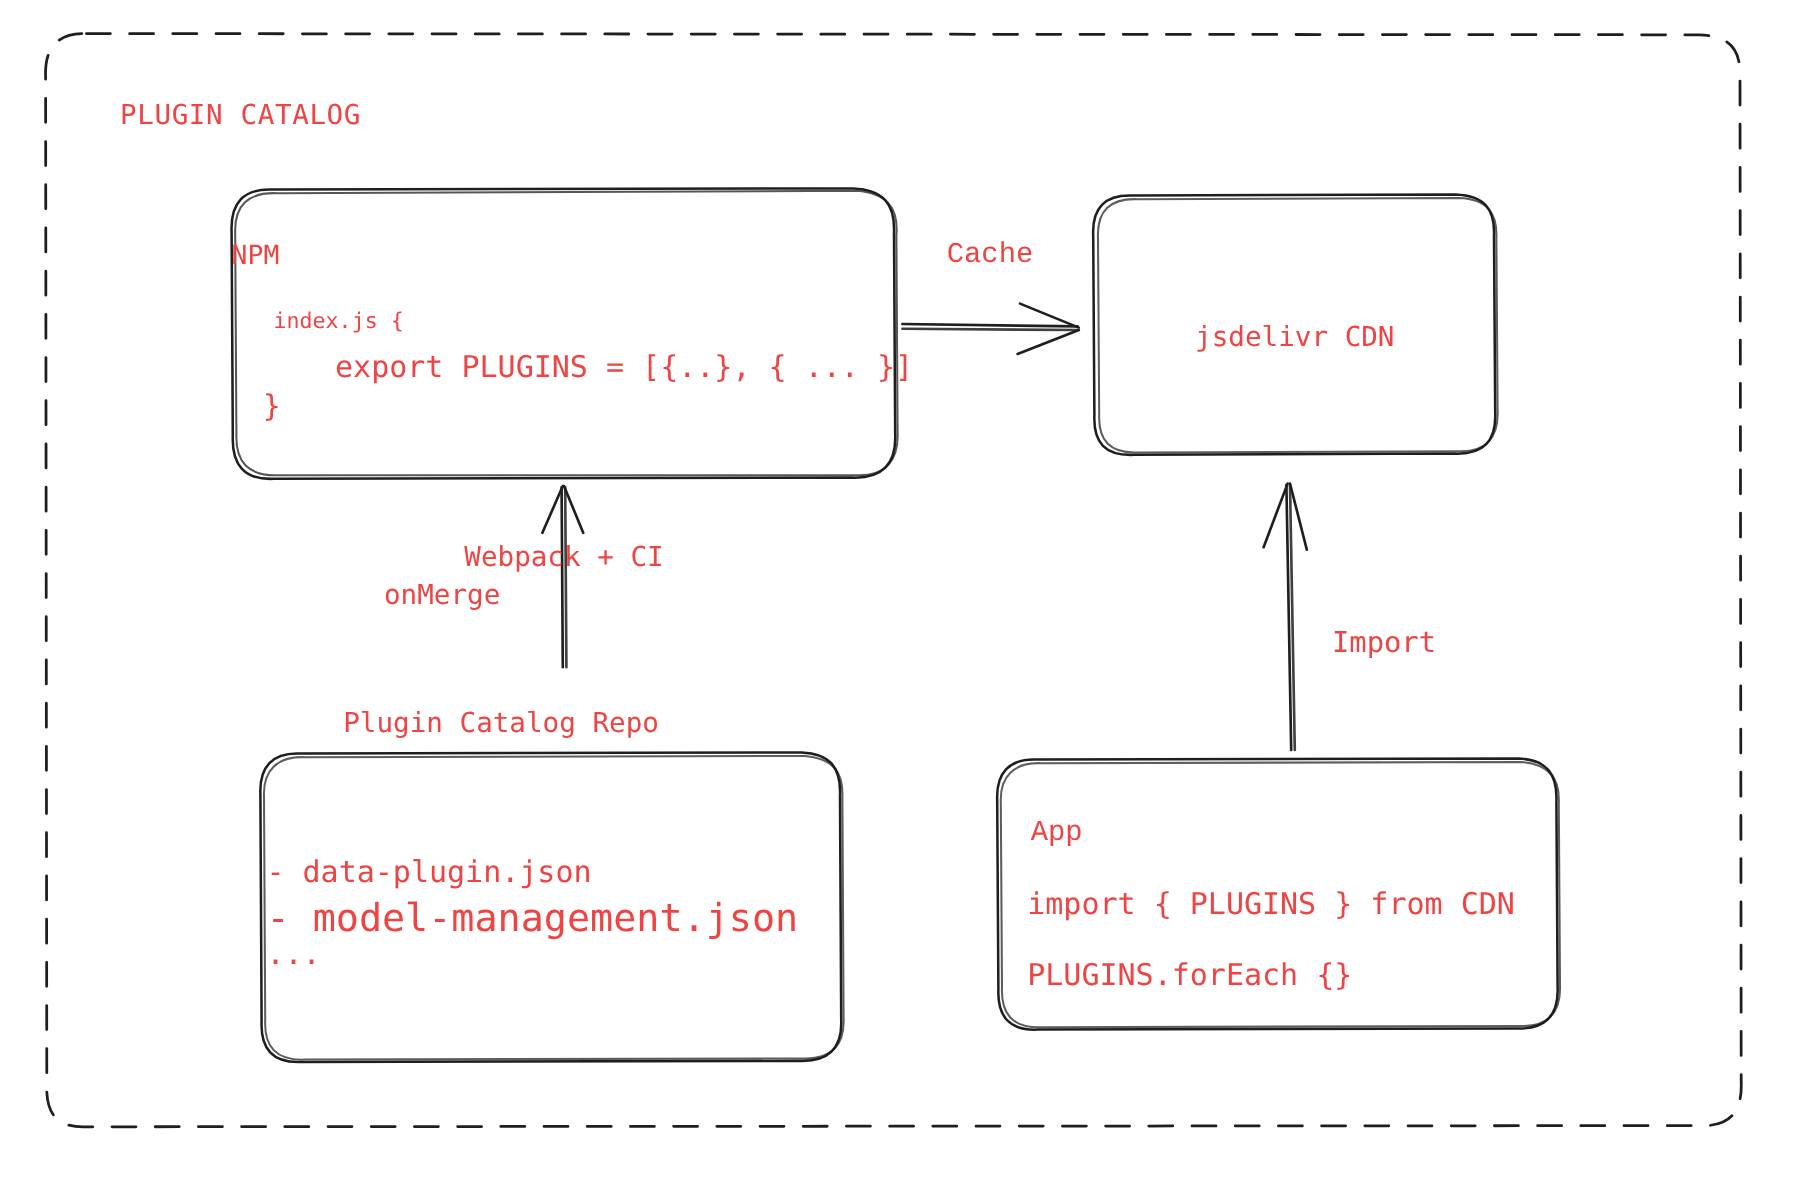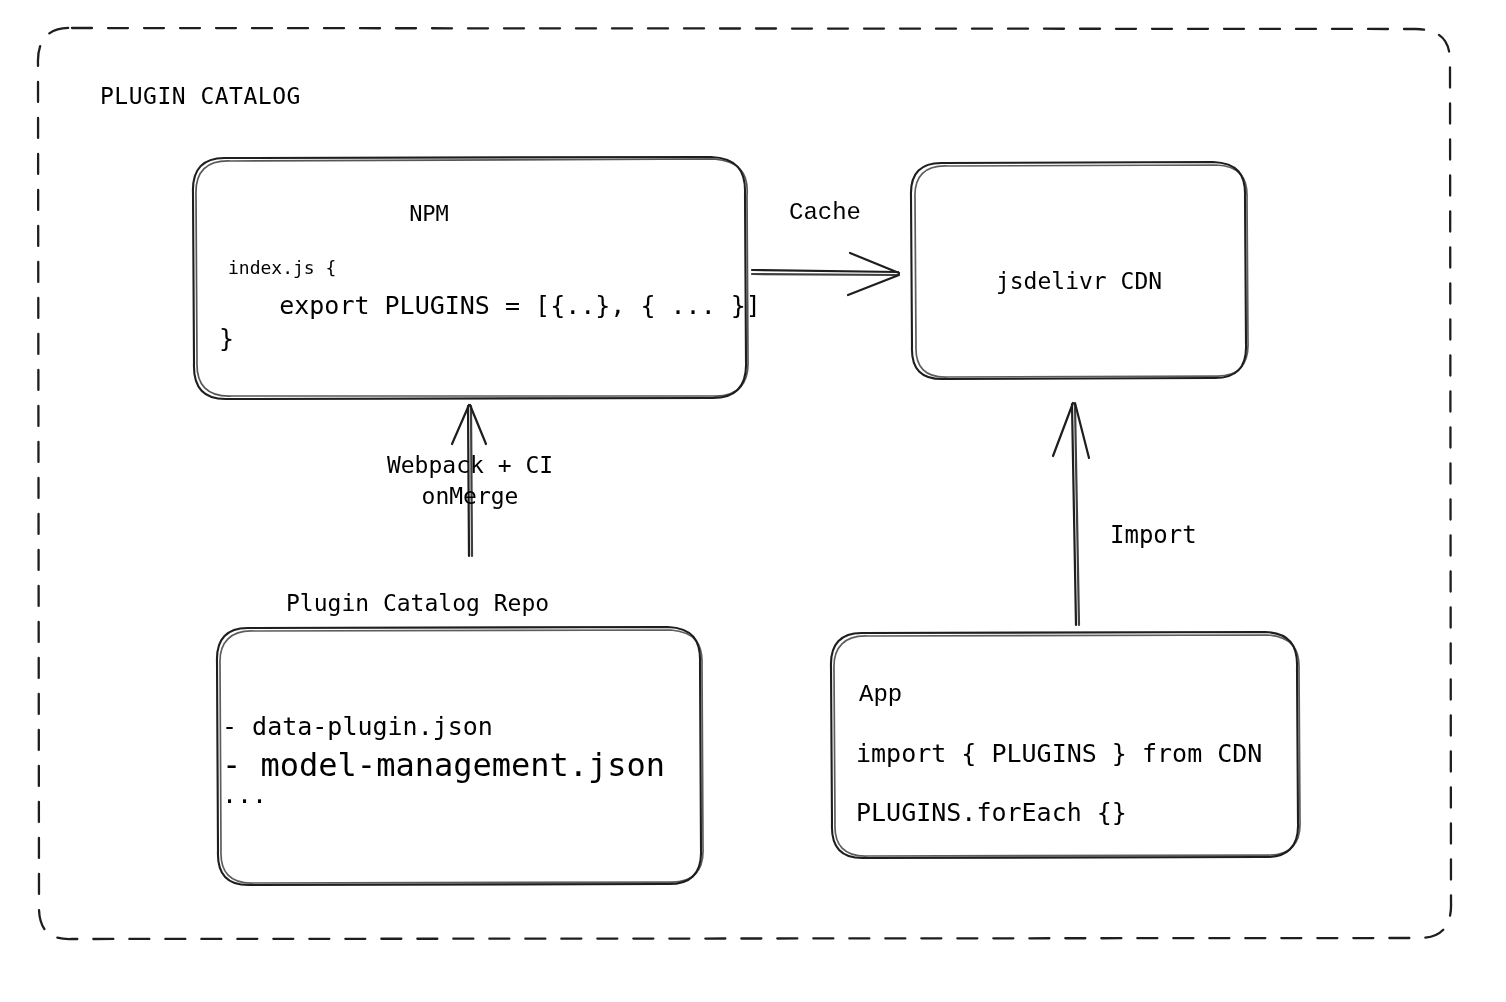--- a/index.html
+++ b/index.html
@@ -49,21 +49,21 @@
   }
   .arrow-line {
     fill: none;
     stroke: #1e1e1e;
     stroke-width: 2.2;
     stroke-linecap: round;
     stroke-linejoin: round;
   }
   .txt {
     position: absolute;
-    color: #000000;
+    color: #ef4444;
     white-space: pre;
     font-family: "DejaVu Sans Mono", monospace;
     line-height: 1.42;
   }
   .mono { font-family: "DejaVu Sans Mono", monospace; }
   .sans { font-family: Liberation Mono, monospace; }
 </style>
 </head>
 <body>
 
@@ -185,35 +185,35 @@
       <path class="arrow-line" d="M 1076 625 L 1072 404"></path>
       <path class="arrow-line" d="M 1079 625 L 1075 404" style="opacity:0.85"></path>
       <path class="arrow-line" d="M 1053 456 L 1073 403"></path>
       <path class="arrow-line" d="M 1089 458 L 1075 403"></path>
     </g>
 
   </svg>
 
   <div class="txt mono" style="left:100px; top:80px; font-size:23px; letter-spacing:0.5px;">PLUGIN CATALOG</div>
 
-  <div class="txt mono" style="left:193px; top:198px; width:472px; text-align:center; font-size:22px;">NPM</div>
+  <div class="txt mono" style="left:193px; top:198px; width:472px; font-size:22px;">NPM</div>
 
   <div class="txt mono" style="left:228px; top:255px; font-size:18px;">index.js {</div>
 
   <div class="txt mono" style="left:219px; top:288px; font-size:25px;">    export PLUGINS = [{..}, { ... }]</div>
 
   <div class="txt mono" style="left:219px; top:321px; font-size:25px;">}</div>
 
   <div class="txt mono" style="left:911px; top:265px; width:336px; text-align:center; font-size:23px;">jsdelivr CDN</div>
 
   <div class="txt sans" style="left:789px; top:196px; font-size:24px;">Cache</div>
 
   <div class="txt mono" style="left:320px; top:449px; width:300px; text-align:center; font-size:23px;">Webpack + CI</div>
 
-  <div class="txt mono" style="left:320px; top:480px; width:300px; text-align:center; font-size:23px;">onMerge</div>
+  <div class="txt mono" style="left:320px; top:480px; width:300px; text-align:left; font-size:23px;">onMerge</div>
 
   <div class="txt mono" style="left:286px; top:568px; font-size:23px;margin-top:19px;">Plugin Catalog Repo</div>
 
   <div class="txt mono" style="left:222px; top:709px; font-size:25px;">- data-plugin.json</div>
 
   <div class="txt mono" style="left:222px; top:743px; font-size:32px;">- model-management.json</div>
 
   <div class="txt mono" style="left:222px; top:777px; font-size:25px;">...</div>
 
   <div class="txt mono" style="left:1110px; top:518px; font-size:24px;">Import</div>

